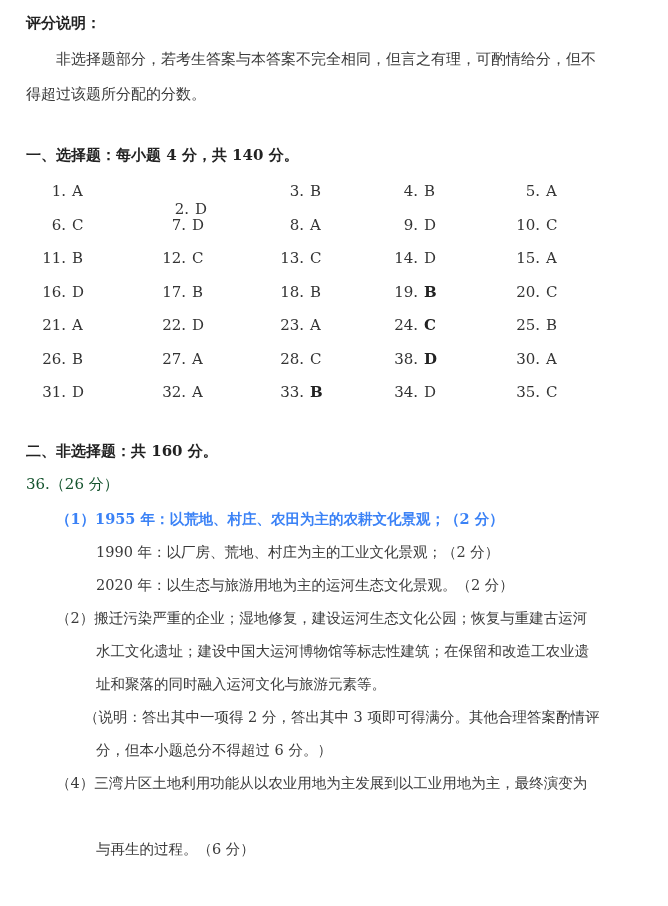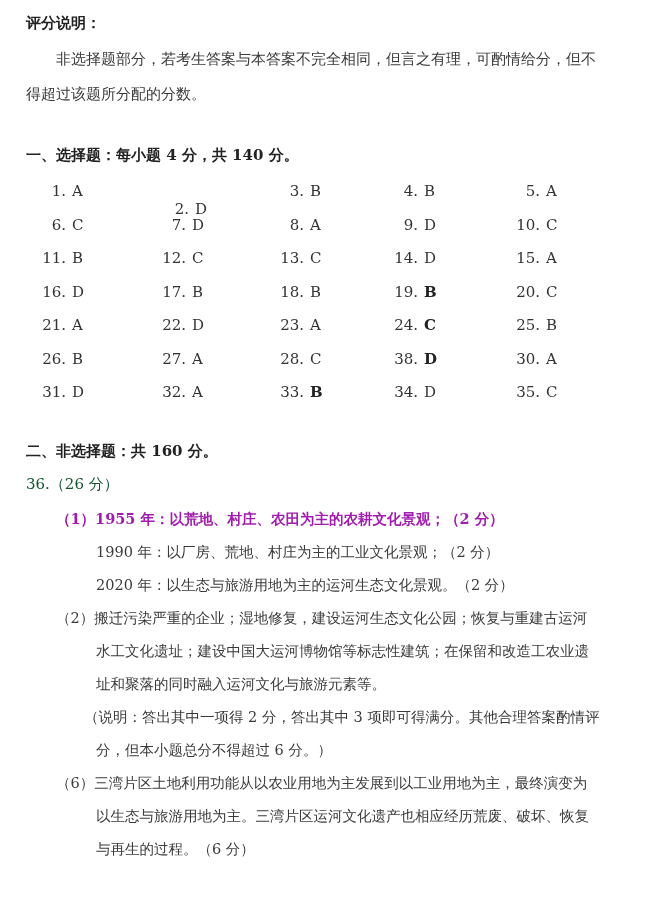--- a/index.html
+++ b/index.html
@@ -63,28 +63,27 @@
       <div class="mcq-cell" style="left: 34px; top: 383px;"><span class="mcq-num">31.</span><span class="mcq-ans">D</span></div>
       <div class="mcq-cell" style="left: 154px; top: 383px;"><span class="mcq-num">32.</span><span class="mcq-ans">A</span></div>
       <div class="mcq-cell" style="left: 272px; top: 383px;"><span class="mcq-num">33.</span><span class="mcq-ans b">B</span></div>
       <div class="mcq-cell" style="left: 386px; top: 383px;"><span class="mcq-num">34.</span><span class="mcq-ans">D</span></div>
       <div class="mcq-cell" style="left: 508px; top: 383px;"><span class="mcq-num">35.</span><span class="mcq-ans">C</span></div>
     </div>
 
   <div class="abs bold t15" style="left:26px; top:442px;">二、非选择题：共 160 分。</div>
   <div class="abs t15" style="left:26px; top:475px; color:#14532d;">36.（26 分）</div>
 
-  <div class="abs t14" style="left:56px; top:510px; color:#a21caf; font-weight:bold;">（1）1955 年：以荒地、村庄、农田为主的农耕文化景观；（2 分）</div>
+  <div class="abs t14" style="left:56px; top:510px; color:#3b82f6; font-weight:bold;">（1）1955 年：以荒地、村庄、农田为主的农耕文化景观；（2 分）</div>
   <div class="abs t14" style="left:96px; top:543px;">1990 年：以厂房、荒地、村庄为主的工业文化景观；（2 分）</div>
   <div class="abs t14" style="left:96px; top:576px;text-align:right;">2020 年：以生态与旅游用地为主的运河生态文化景观。（2 分）</div>
 
   <div class="abs t14" style="left:56px; top:609px;">（2）搬迁污染严重的企业；湿地修复，建设运河生态文化公园；恢复与重建古运河</div>
   <div class="abs t14" style="left:96px; top:642px;">水工文化遗址；建设中国大运河博物馆等标志性建筑；在保留和改造工农业遗</div>
   <div class="abs t14" style="left:96px; top:675px;">址和聚落的同时融入运河文化与旅游元素等。</div>
   <div class="abs t14" style="left:84px; top:708px;">（说明：答出其中一项得 2 分，答出其中 3 项即可得满分。其他合理答案酌情评</div>
   <div class="abs t14" style="left:96px; top:741px;">分，但本小题总分不得超过 6 分。）</div>
 
-  <div class="abs t14" style="left:56px; top:774px;">（6）三湾片区土地利用功能从以农业用地为主发展到以工业用地为主，最终演变为</div>
-  <div class="abs t14" style="left:96px; top:807px;">以生态与旅游用地为主。三湾片区运河文化遗产也相应经历荒废、破坏、恢复</div>
+  <div class="abs t14" style="left:56px; top:774px;">（4）三湾片区土地利用功能从以农业用地为主发展到以工业用地为主，最终演变为</div>
   <div class="abs t14" style="left:96px; top:840px;">与再生的过程。（6 分）</div>
 
   <div class="abs t14" style="left:190px; top:899px;margin-top:34px;">文科综合试题评分参考第 1 页（共 5 页）</div>
 </div>
 
 </body></html>

